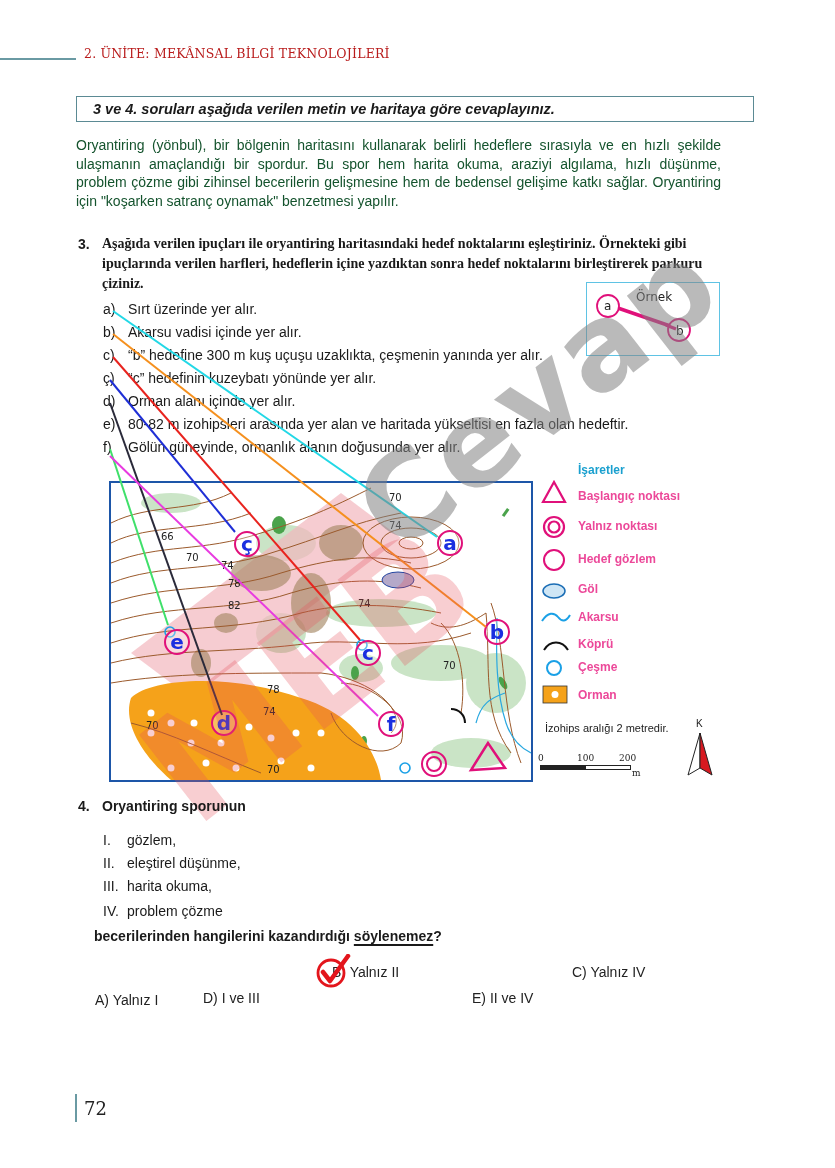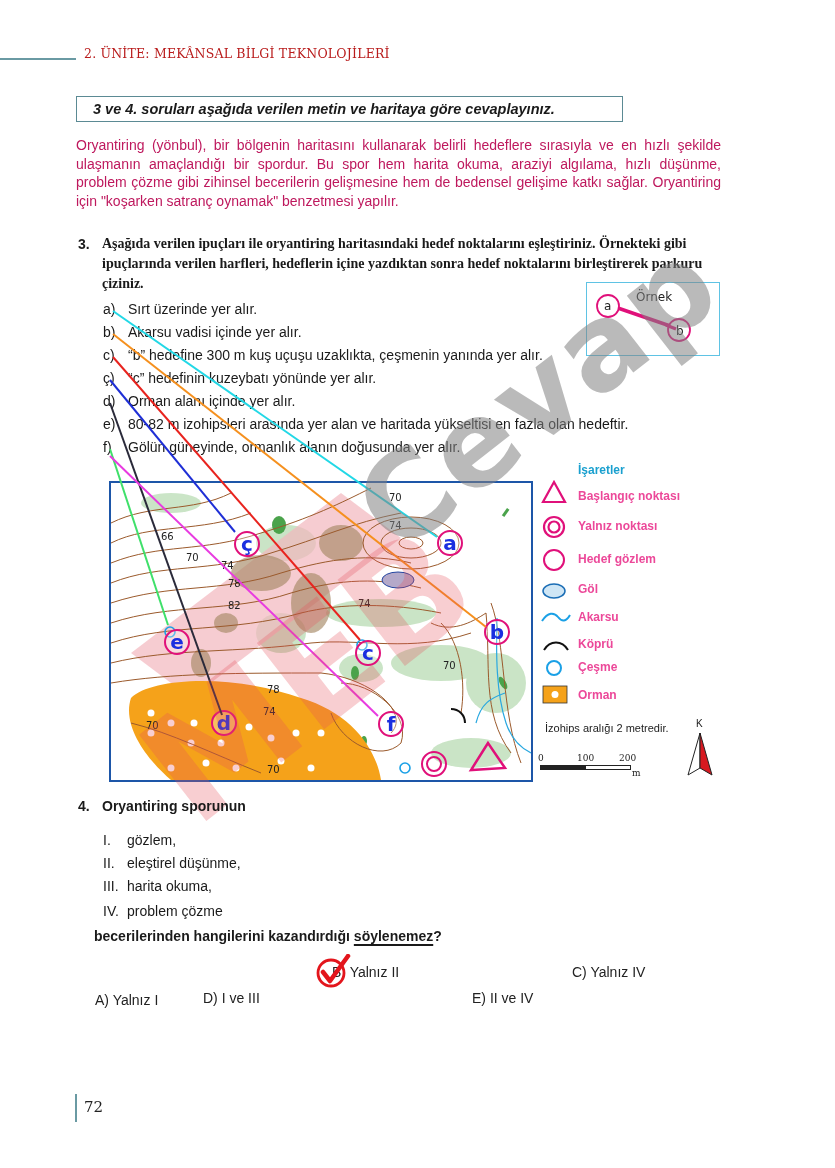--- a/index.html
+++ b/index.html
@@ -6,29 +6,29 @@
   body {
     width: 835px; height: 1168px; position: relative; overflow: hidden;
     background: #ffffff; font-family: "Liberation Sans", sans-serif; color: #1a1a1a;
   }
   .header-line { position: absolute; left: 0; top: 58px; width: 76px; height: 2px; background: #6a9aa3; }
   .header-title {
     position: absolute; left: 84px; top: 46px; font-family: "DejaVu Serif", serif;
     font-size: 12.5px; color: #b91c1c; letter-spacing: 0.2px;
   }
   .instruction-box {
-    position: absolute; left: 76px; top: 96px; width: 547px; height: 26px;
+    position: absolute; left: 76px; top: 96px; width: 678px; height: 26px;
     border: 1.5px solid #5b8a94; box-sizing: border-box;
   }
   .instruction-box span {
     position: absolute; left: 16px; top: 4px; font-size: 14.5px; font-weight: bold; font-style: italic;
   }
   .paragraph {
     position: absolute; left: 76px; top: 136px; width: 645px; font-size: 14px; line-height: 18.5px;
-    text-align: justify; color: #be185d;
+    text-align: justify; color: #14532d;
   }
   .q3 { position: absolute; left: 78px; top: 234px; width: 642px; font-size: 14px; font-weight: bold; line-height: 20px; }
   .q3 .num { position: absolute; left: 0; top: 0; }
   .q3 .txt { position: absolute; left: 24px; top: 0; width: 620px; font-family: Liberation Serif, serif; }
   .clues { position: absolute; left: 103px; top: 301px; font-size: 14px; }
   .clue { position: absolute; left: 0; white-space: nowrap; }
   .clue .lbl { position: absolute; left: 0; width: 20px; }
   .clue .ctext { position: absolute; left: 25px; }
   .example-box {
     position: absolute; left: 586px; top: 282px; width: 134px; height: 74px;
@@ -45,21 +45,21 @@
   .scale-labels span { position: absolute; font-family: "DejaVu Serif", serif; font-size: 9px; color: #222; }
   .q4 { position: absolute; left: 78px; top: 798px; font-size: 14px; font-weight: bold; }
   .q4 .txt { position: absolute; left: 24px; top: 0; white-space: nowrap; }
   .roman { position: absolute; left: 103px; font-size: 14px; }
   .roman .r { position: absolute; left: 0; }
   .roman .t { position: absolute; left: 24px; white-space: nowrap; }
   .q4-stem { position: absolute; left: 94px; top: 928px; font-size: 14px; font-weight: bold; white-space: nowrap; }
   .q4-stem .u { text-decoration: underline; text-decoration-thickness: 1.5px; text-underline-offset: 3px; }
   .opt { position: absolute; font-size: 14px; white-space: nowrap; color: #222; }
   .page-bar { position: absolute; left: 75px; top: 1094px; width: 2px; height: 28px; background: #6a9aa3; }
-  .page-num { position: absolute; left: 84px; top: 1098px; font-family: "DejaVu Serif", serif; font-size: 15px; color: #222; }
+  .page-num { position: absolute; left: 84px; top: 1098px; font-family: "DejaVu Serif", serif; font-size: 18px; color: #222; }
   .overlay { position: absolute; left: 0; top: 0; pointer-events: none; }
   .wm-cevap {
     position: absolute; left: 330px; top: 470px; font-family: "DejaVu Sans", sans-serif; font-weight: bold;
     font-size: 118px; color: rgba(130,130,130,0.55); transform: rotate(-38deg); transform-origin: left top;
     pointer-events: none; letter-spacing: 2px;
   }
   .wm-meb {
     position: absolute; left: 110px; top: 720px; font-family: "DejaVu Sans", sans-serif; font-weight: bold;
     font-size: 150px; color: rgba(230,80,90,0.28); transform: rotate(-38deg); transform-origin: left top;
     pointer-events: none;

